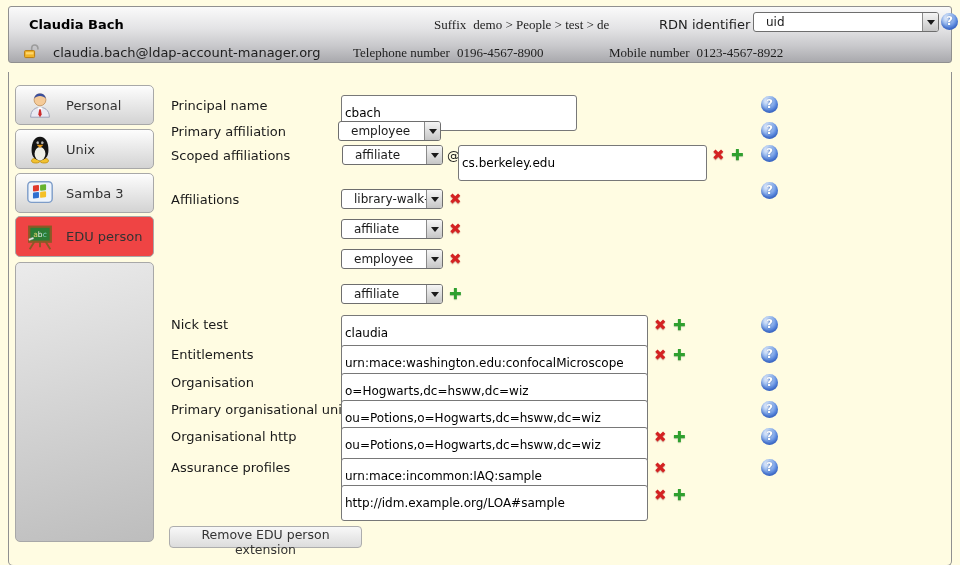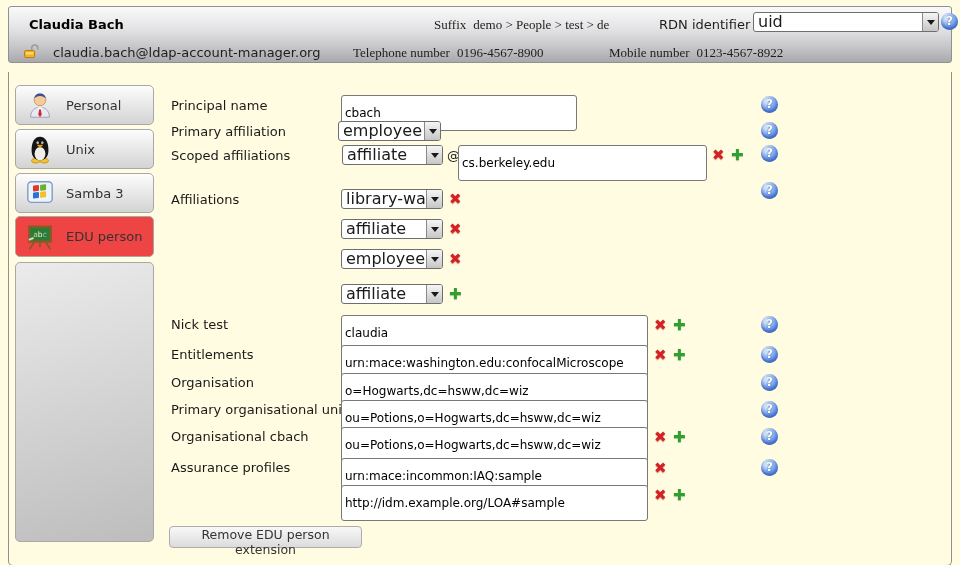--- a/index.html
+++ b/index.html
@@ -26,21 +26,21 @@
   .tab .tlabel{margin-left:10px;font-size:13px;color:#333;}
   .side-panel{width:139px;height:280px;border:1px solid #a8a8a8;border-radius:5px;box-sizing:border-box;
     background:linear-gradient(165deg,#ebebeb 0%,#d6d6d6 45%,#bdbdbd 100%);}
 
   
   .flabel{font-size:13px;color:#1a1a1a;white-space:nowrap;}
   .inp{height:36px;background:#fff;border:1px solid #787878;border-radius:3px;box-sizing:border-box;
     font-family:"DejaVu Sans","Liberation Sans",sans-serif;font-size:12px;color:#000;padding:0 3px;outline:none;}
   .sel{height:20px;background:#fff;border:1px solid #6e6e6e;border-radius:3px;box-sizing:border-box;
     display:flex;align-items:stretch;cursor:default;}
-  .sel-txt{flex:1;font-size:16px;line-height:18px;padding:0 4px;white-space:nowrap;overflow:hidden;}
+  .sel-txt{flex:1;font-size:12px;line-height:18px;padding:0 12px;white-space:nowrap;overflow:hidden;}
   .sel-btn{width:15px;background:linear-gradient(180deg,#f5f5f5,#c6c6c6);border-left:1px solid #8a8a8a;
     border-radius:0 2px 2px 0;display:flex;align-items:center;justify-content:center;}
   .sel-btn::after{content:"";width:0;height:0;border-left:4px solid transparent;border-right:4px solid transparent;
     border-top:5px solid #1a1a1a;}
   .xicon{font-size:15px;line-height:16px;color:#d42222;font-weight:bold;cursor:pointer;
     text-shadow:0 1px 1px rgba(120,0,0,.35);}
   .picon{font-size:15px;line-height:16px;color:#2fa02f;font-weight:bold;cursor:pointer;
     text-shadow:0 1px 1px rgba(0,90,0,.35);}
   .help{width:17px;height:17px;border-radius:50%;text-align:center;line-height:17px;font-size:12px;font-weight:bold;
     color:#fff;cursor:pointer;text-shadow:0 0 2px #1d4fa8;
@@ -210,21 +210,21 @@
     <span class="abs help" style="left:752px;top:274px">?</span>
 
     <span class="abs flabel" style="left:162px;top:303px">Organisation</span>
     <input class="abs inp" style="left: 332px; top: 301px; width: 307px;" readonly="" value="o=Hogwarts,dc=hsww,dc=wiz">
     <span class="abs help" style="left:752px;top:302px">?</span>
 
     <span class="abs flabel" style="left:162px;top:330px">Primary organisational unit</span>
     <input class="abs inp" style="left: 332px; top: 328px; width: 307px;" readonly="" value="ou=Potions,o=Hogwarts,dc=hsww,dc=wiz">
     <span class="abs help" style="left:752px;top:329px">?</span>
 
-    <span class="abs flabel" style="left:162px;top:357px">Organisational cbach</span>
+    <span class="abs flabel" style="left:162px;top:357px">Organisational http</span>
     <input class="abs inp" style="left: 332px; top: 355px; width: 307px;" readonly="" value="ou=Potions,o=Hogwarts,dc=hsww,dc=wiz">
     <span class="abs xicon" style="left:645px;top:357px">✖</span>
     <span class="abs picon" style="left:664px;top:357px">✚</span>
     <span class="abs help" style="left:752px;top:356px">?</span>
 
     <span class="abs flabel" style="left:162px;top:388px">Assurance profiles</span>
     <input class="abs inp" style="left: 332px; top: 386px; width: 307px;" readonly="" value="urn:mace:incommon:IAQ:sample">
     <span class="abs xicon" style="left:645px;top:388px">✖</span>
     <span class="abs help" style="left:752px;top:387px">?</span>
 

